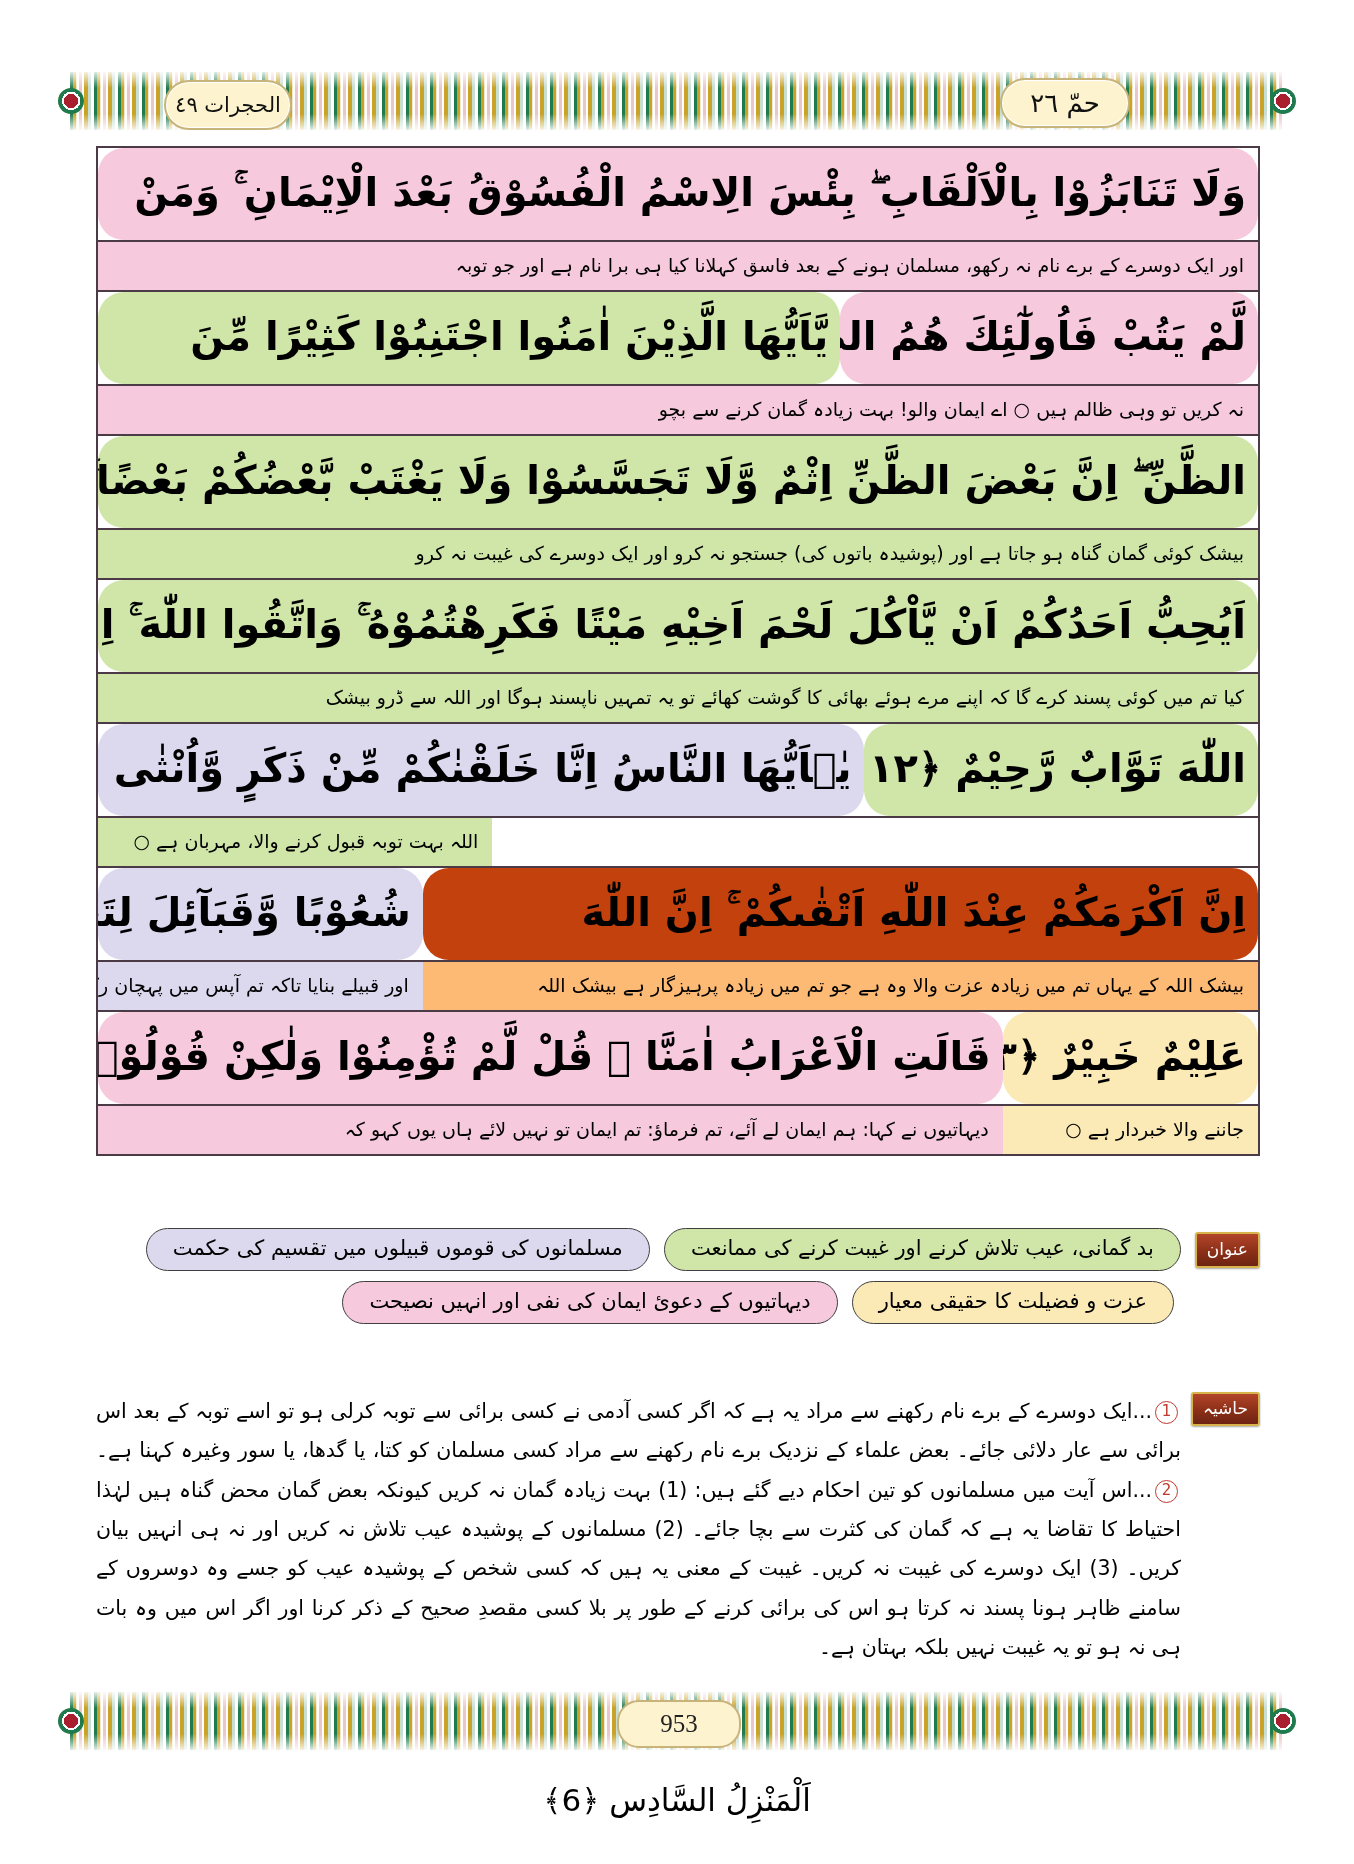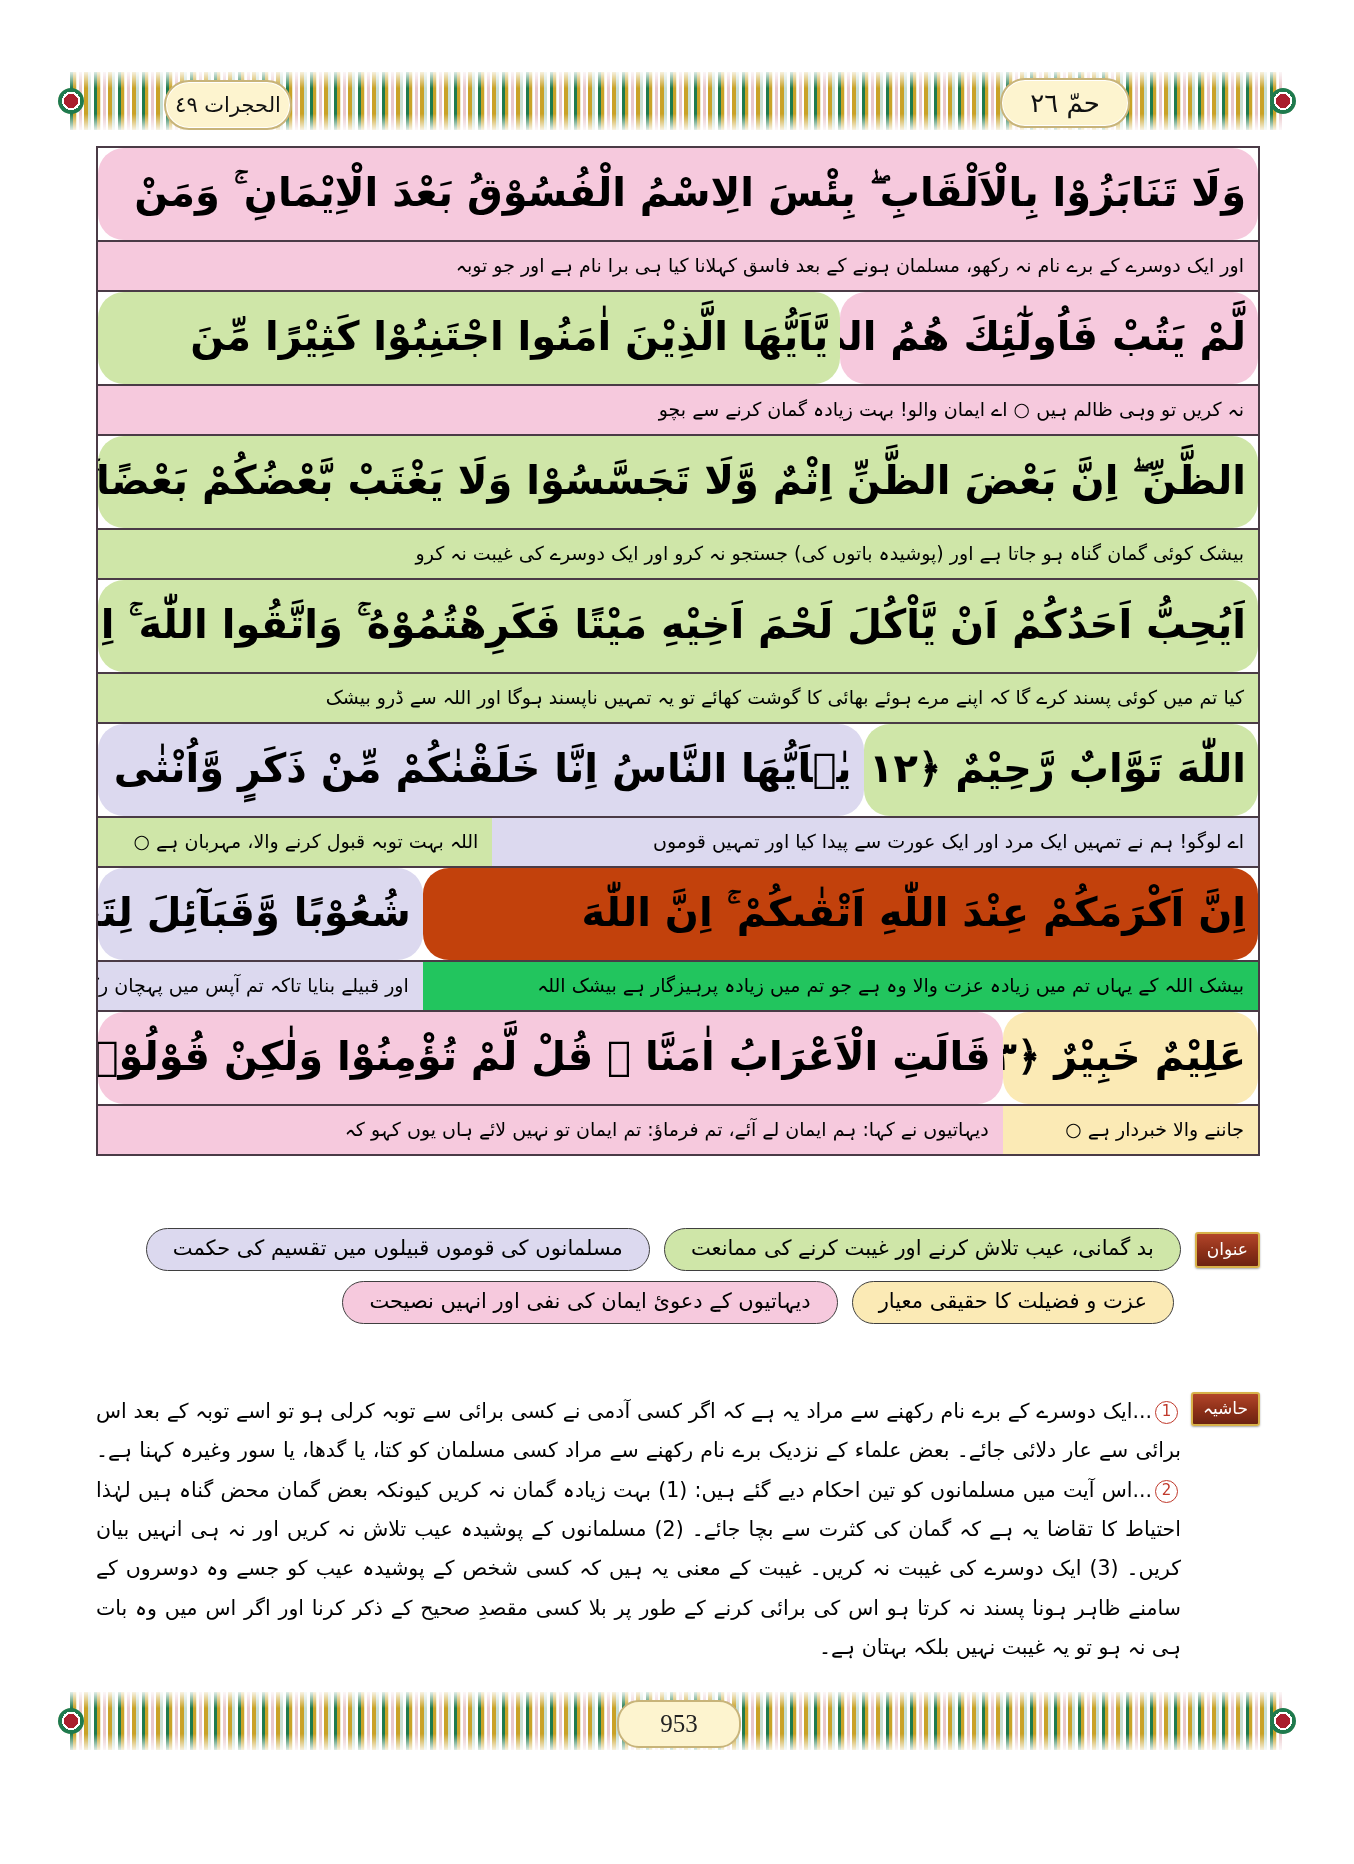--- a/index.html
+++ b/index.html
@@ -282,29 +282,28 @@
       </div>
       <div class="band row-urdu">
         <div class="seg urdu-line" style="background: rgb(207, 230, 168); width: 100%;">کیا تم میں کوئی پسند کرے گا کہ اپنے مرے ہوئے بھائی کا گوشت کھائے تو یہ تمہیں ناپسند ہوگا اور اللہ سے ڈرو بیشک</div>
       </div>
       <div class="band row-arabic">
         <div class="seg arabic-line" style="background: rgb(220, 217, 239); width: 66%;">يٰۤاَيُّهَا النَّاسُ اِنَّا خَلَقْنٰكُمْ مِّنْ ذَكَرٍ وَّاُنْثٰى وَجَعَلْنٰكُمْ</div>
         <div class="seg arabic-line" style="background: rgb(207, 230, 168); width: 34%;">اللّٰهَ تَوَّابٌ رَّحِيْمٌ ﴿١٢﴾</div>
       </div>
       <div class="band row-urdu">
         <div class="seg urdu-line" style="background: rgb(207, 230, 168); width: 34%;">اللہ بہت توبہ قبول کرنے والا، مہربان ہے ○</div>
-        <div class="seg urdu-line" style="background: rgb(220, 217, 239); width: 66%;">اے لوگو! ہم نے تمہیں ایک مرد اور ایک عورت سے پیدا کیا اور تمہیں قوموں</div>
       </div>
       <div class="band row-arabic">
         <div class="seg arabic-line" style="background: rgb(220, 217, 239); width: 28%;">شُعُوْبًا وَّقَبَآئِلَ لِتَعَارَفُوْا ۚ</div>
         <div class="seg arabic-line" style="background: #c2410c; width: 72%;">اِنَّ اَكْرَمَكُمْ عِنْدَ اللّٰهِ اَتْقٰىكُمْ ۚ اِنَّ اللّٰهَ</div>
       </div>
       <div class="band row-urdu">
         <div class="seg urdu-line" style="background: rgb(220, 217, 239); width: 28%;">اور قبیلے بنایا تاکہ تم آپس میں پہچان رکھو،</div>
-        <div class="seg urdu-line" style="background: #22c55e; width: 72%;">بیشک اللہ کے یہاں تم میں زیادہ عزت والا وہ ہے جو تم میں زیادہ پرہیزگار ہے بیشک اللہ</div>
+        <div class="seg urdu-line" style="background: #fdba74; width: 72%;">بیشک اللہ کے یہاں تم میں زیادہ عزت والا وہ ہے جو تم میں زیادہ پرہیزگار ہے بیشک اللہ</div>
       </div>
       <div class="band row-arabic">
         <div class="seg arabic-line" style="background: rgb(246, 201, 221); width: 78%;">قَالَتِ الْاَعْرَابُ اٰمَنَّا ۚ قُلْ لَّمْ تُؤْمِنُوْا وَلٰكِنْ قُوْلُوْۤا</div>
         <div class="seg arabic-line" style="background: rgb(251, 234, 181); width: 22%;">عَلِيْمٌ خَبِيْرٌ ﴿١٣﴾</div>
       </div>
       <div class="band row-urdu">
         <div class="seg urdu-line" style="background: rgb(246, 201, 221); width: 78%;">دیہاتیوں نے کہا: ہم ایمان لے آئے، تم فرماؤ: تم ایمان تو نہیں لائے ہاں یوں کہو کہ</div>
         <div class="seg urdu-line" style="background: rgb(251, 234, 181); width: 22%;">جاننے والا خبردار ہے ○</div>
       </div>
     </div>
@@ -328,13 +327,14 @@
       <div class="footnote-body" id="footnote-body"><span class="fn-num">1</span><span>...ایک دوسرے کے برے نام رکھنے سے مراد یہ ہے کہ اگر کسی آدمی نے کسی برائی سے توبہ کرلی ہو تو اسے توبہ کے بعد اس برائی سے عار دلائی جائے۔ بعض علماء کے نزدیک برے نام رکھنے سے مراد کسی مسلمان کو کتا، یا گدھا، یا سور وغیرہ کہنا ہے۔</span><span class="fn-num">2</span><span>...اس آیت میں مسلمانوں کو تین احکام دیے گئے ہیں: (1) بہت زیادہ گمان نہ کریں کیونکہ بعض گمان محض گناہ ہیں لہٰذا احتیاط کا تقاضا یہ ہے کہ گمان کی کثرت سے بچا جائے۔ (2) مسلمانوں کے پوشیدہ عیب تلاش نہ کریں اور نہ ہی انہیں بیان کریں۔ (3) ایک دوسرے کی غیبت نہ کریں۔ غیبت کے معنی یہ ہیں کہ کسی شخص کے پوشیدہ عیب کو جسے وہ دوسروں کے سامنے ظاہر ہونا پسند نہ کرتا ہو اس کی برائی کرنے کے طور پر بلا کسی مقصدِ صحیح کے ذکر کرنا اور اگر اس میں وہ بات ہی نہ ہو تو یہ غیبت نہیں بلکہ بہتان ہے۔</span></div>
     </div>
   </div>
 
   <div class="ornament-band ornament-bottom"></div>
   <div class="ornament-endcap" style="left:58px; top:1708px;"></div>
   <div class="ornament-endcap" style="left:1270px; top:1708px;"></div>
 
   <div class="page-number">953</div>
 
+  <div class="manzil">اَلْمَنْزِلُ السَّادِس ﴿6﴾</div>
 </div>
 
 </body></html>

